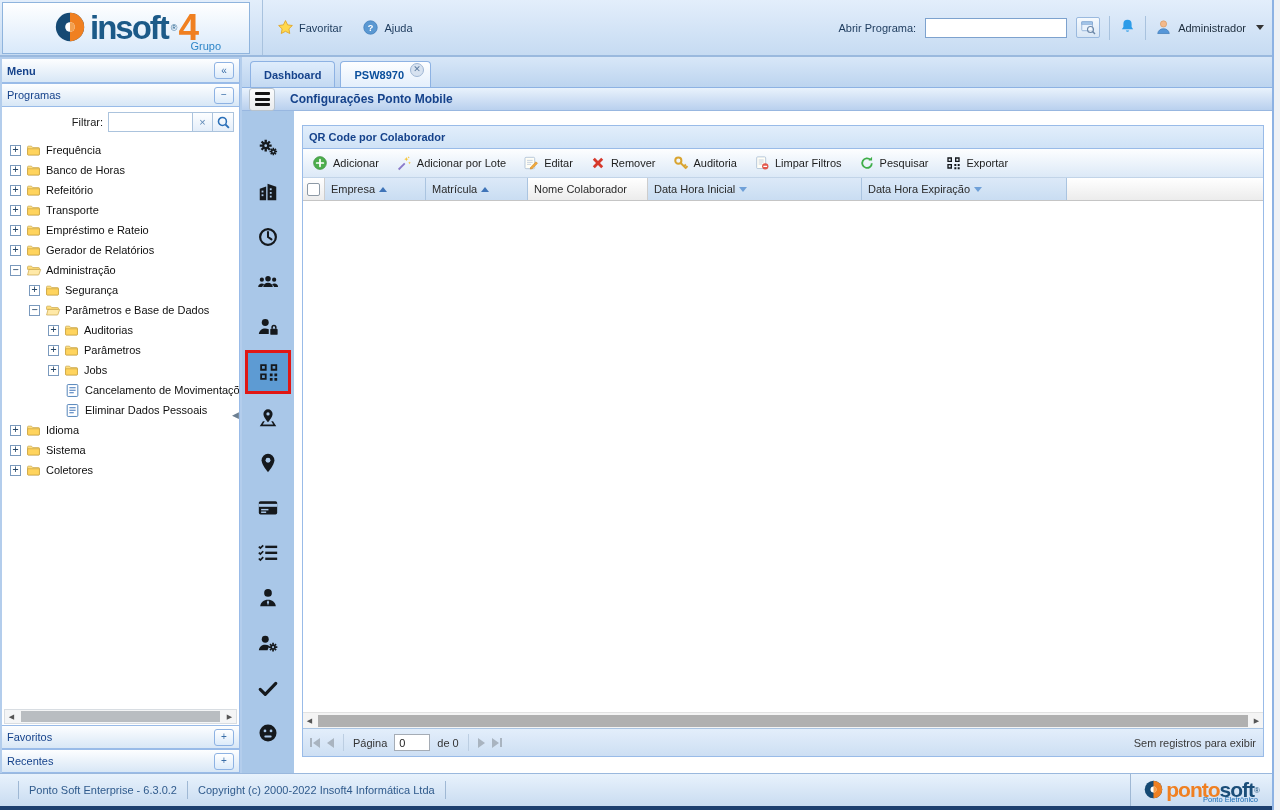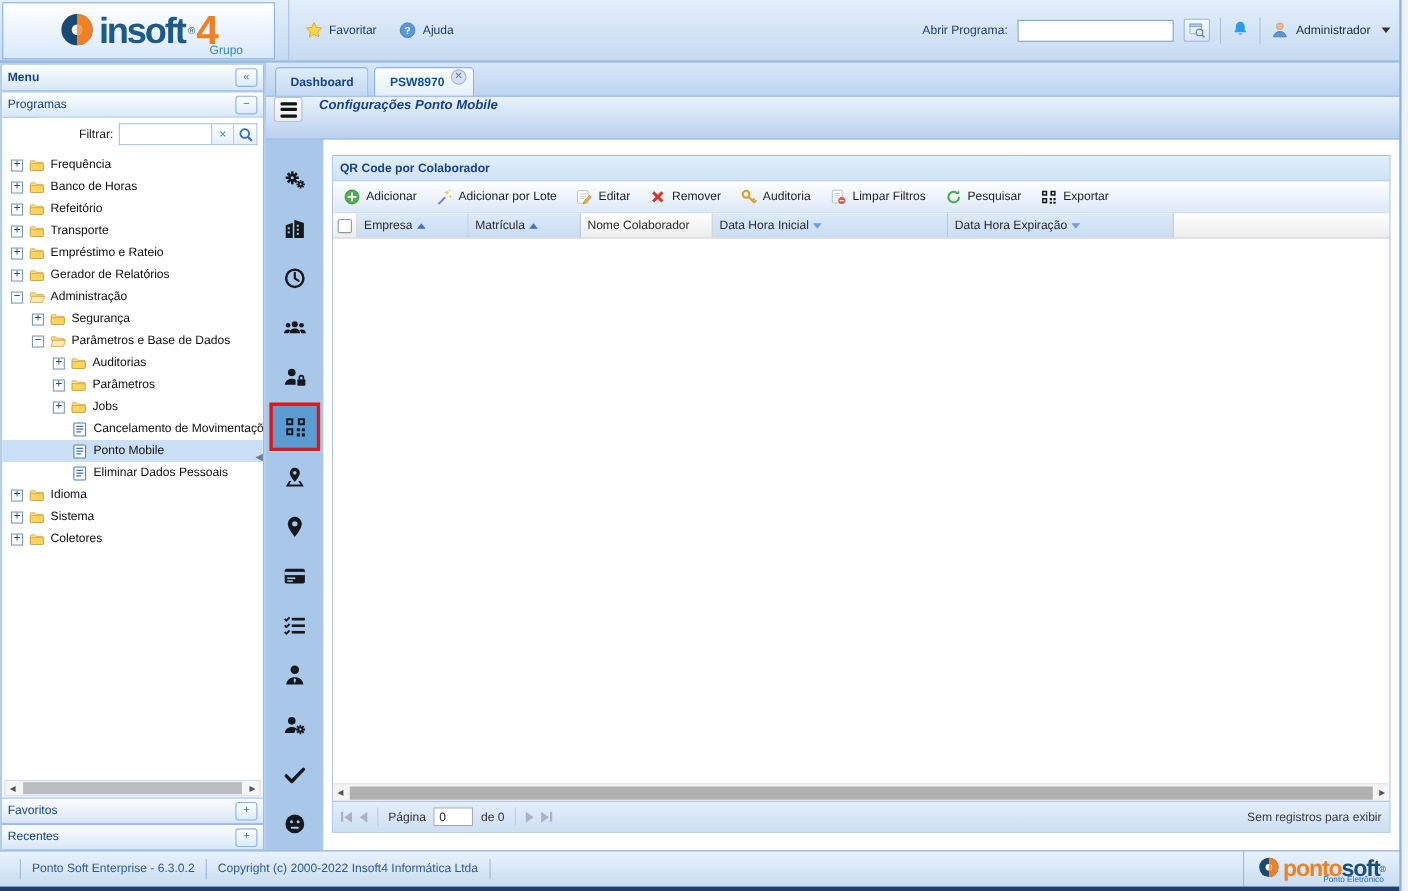--- a/index.html
+++ b/index.html
@@ -55,21 +55,21 @@
   .side-scroll { height:15px; flex:none; margin:1px 2px; border:1px solid #d8dde2; background:#f4f5f6; display:flex; align-items:center; }
   .sb-arrow { width:13px; text-align:center; color:#555; font-size:7px; cursor:pointer; }
   .sb-thumb { flex:1; height:11px; margin:0 3px; background:#b9bdc1; cursor:pointer; }
 
   
   .main { position:absolute; left:242px; top:57px; right:0; bottom:37px; display:flex; flex-direction:column; }
   .tabbar { height:31px; flex:none; background:linear-gradient(#d8e7f8,#bcd4ef); border-bottom:1px solid #8db2e3; display:flex; align-items:flex-end; padding:0 0 0 8px; gap:5px; }
   .tab { height:26px; padding:0 13px; border:1px solid #8db2e3; border-bottom:none; border-radius:4px 4px 0 0; background:linear-gradient(#dfedfc,#c3d9f2); display:flex; align-items:center; color:#15428b; font-weight:bold; cursor:pointer; }
   .tab.active { background:linear-gradient(#fdfeff,#e4effc); color:#0a4f9c; }
   .tab-close { width:14px; height:14px; border-radius:50%; background:#d7e2f0; border:1px solid #9fb6d4; color:#5b7a9e; font-size:9px; line-height:11px; text-align:center; margin:-10px -7px 0 6px; cursor:pointer; }
-  .titlebar { height:39px; flex:none; background:linear-gradient(#e9f2fc,#b9d0ee); border-bottom:1px solid #98b7e0; display:flex; align-items:flex-start; gap:15px; padding-left:7px;font-style:italic; }
+  .titlebar { height:23px; flex:none; background:linear-gradient(#e9f2fc,#b9d0ee); border-bottom:1px solid #98b7e0; display:flex; align-items:center; gap:15px; padding-left:7px; }
   .hamburger { width:26px; height:23px; background:linear-gradient(#fbfcfd,#e9ebed); border:1px solid #b7c2cc; border-radius:3px; display:flex; flex-direction:column; justify-content:center; align-items:center; gap:2.5px; cursor:pointer; }
   .hamburger i { display:block; width:15px; height:3px; background:#131313; border-radius:1px; }
   .page-title { font-size:12px; font-weight:bold; color:#15428b; }
   .workarea { flex:1; display:flex; min-height:0; }
   .iconstrip { width:52px; flex:none; background:#a9c7e8; display:flex; flex-direction:column; align-items:center; padding-top:13px; }
   .strip-item { width:46px; height:45px; display:flex; align-items:center; justify-content:center; cursor:pointer; flex:none; }
   .strip-item svg { width:22px; height:22px; }
   .strip-item.sel { background:#5d9bd3; border:3px solid #e01714; height:44px; margin:1px 0; }
   .content { flex:1; background:#fff; position:relative; min-width:0; }
 
@@ -329,32 +329,20 @@
           <span class="tree-ic" style="display: inline-flex;">
             <svg viewBox="0 0 24 24">
               <rect x="3.5" y="2.5" width="17" height="19" rx="1.5" fill="#fff" stroke="#4a7db5" stroke-width="1.5"></rect>
               <g stroke="#3f74b8" stroke-width="1.7" fill="none">
                 <path d="M7 7.5h10M7 11.5h10M7 15.5h7"></path>
               </g>
             </svg>
           </span>
           <span class="tree-label">Cancelamento de Movimentações</span>
         </div>
-        <div class="tree-row sel" style="padding-left: 46px;">
-          <span class="leaf-sp"></span>
-          <span class="tree-ic" style="display: inline-flex;">
-            <svg viewBox="0 0 24 24">
-              <rect x="3.5" y="2.5" width="17" height="19" rx="1.5" fill="#fff" stroke="#4a7db5" stroke-width="1.5"></rect>
-              <g stroke="#3f74b8" stroke-width="1.7" fill="none">
-                <path d="M7 7.5h10M7 11.5h10M7 15.5h7"></path>
-              </g>
-            </svg>
-          </span>
-          <span class="tree-label">Ponto Mobile</span>
-        </div>
         <div class="tree-row" style="padding-left: 46px;">
           <span class="leaf-sp"></span>
           <span class="tree-ic" style="display: inline-flex;">
             <svg viewBox="0 0 24 24">
               <rect x="3.5" y="2.5" width="17" height="19" rx="1.5" fill="#fff" stroke="#4a7db5" stroke-width="1.5"></rect>
               <g stroke="#3f74b8" stroke-width="1.7" fill="none">
                 <path d="M7 7.5h10M7 11.5h10M7 15.5h7"></path>
               </g>
             </svg>
           </span>

